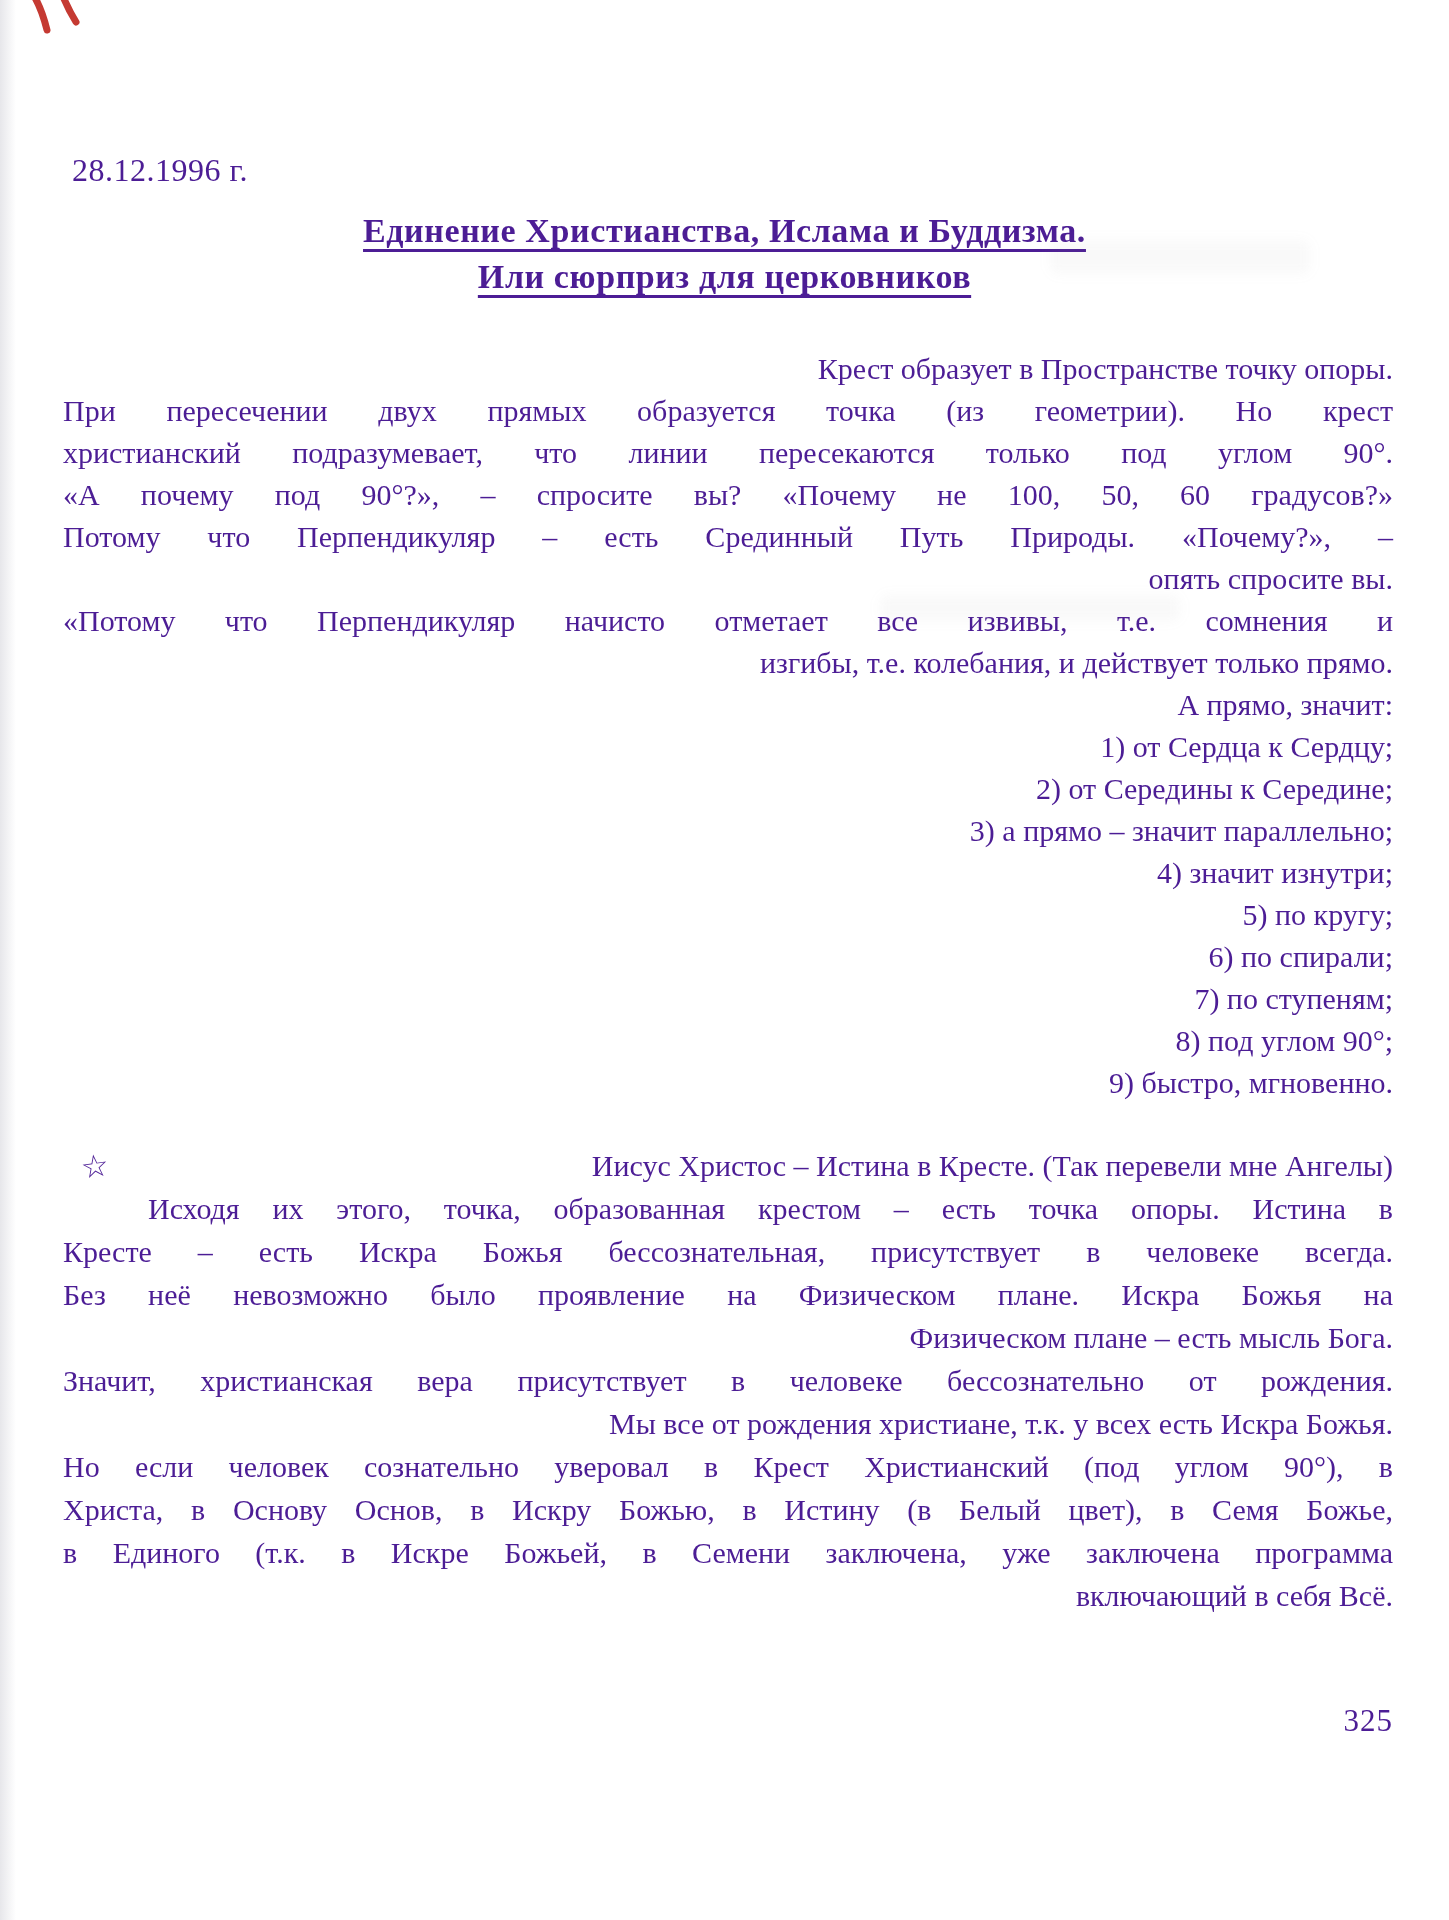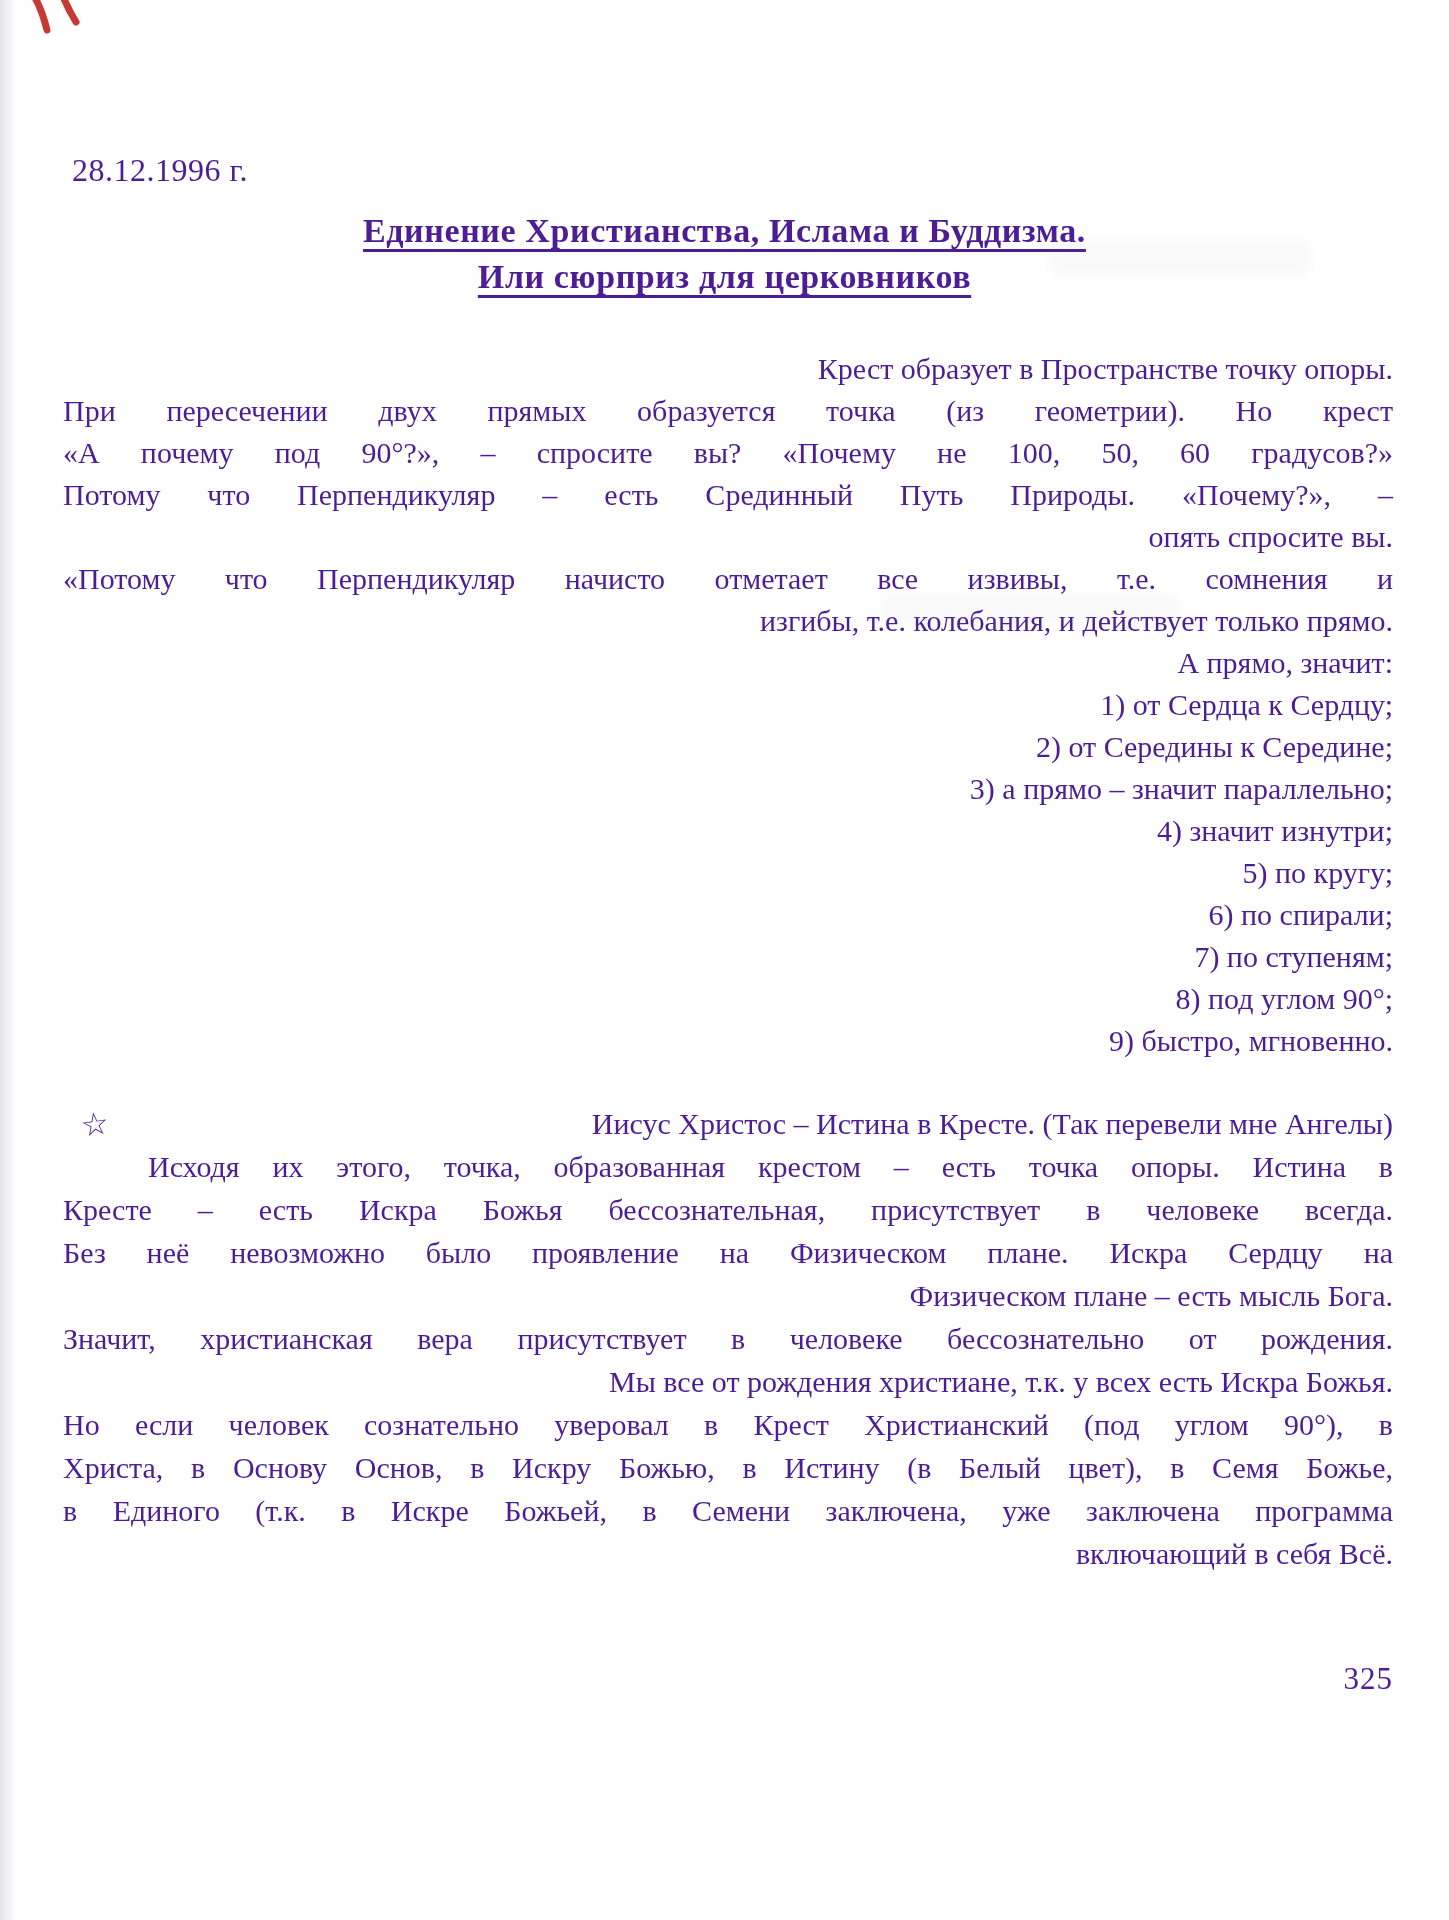--- a/index.html
+++ b/index.html
@@ -114,40 +114,41 @@
   <div class="date">28.12.1996 г.</div>
 
   <div class="title">
     <div><span class="u">Единение Христианства, Ислама и Буддизма.</span></div>
     <div><span class="u">Или сюрприз для церковников</span></div>
   </div>
 
   <div class="content" id="body-lines">
       <div class="line ind">Крест образует в Пространстве точку опоры.</div>
       <div class="line j">При пересечении двух прямых образуется точка (из геометрии). Но крест</div>
+      <div class="line j">христианский подразумевает, что линии пересекаются только под углом 90°.</div>
       <div class="line j">«А почему под 90°?», – спросите вы? «Почему не 100, 50, 60 градусов?»</div>
       <div class="line j">Потому что Перпендикуляр – есть Срединный Путь Природы. «Почему?», –</div>
       <div class="line">опять спросите вы.</div>
       <div class="line j">«Потому что Перпендикуляр начисто отметает все извивы, т.е. сомнения и</div>
       <div class="line">изгибы, т.е. колебания, и действует только прямо.</div>
       <div class="line">А прямо, значит:</div>
       <div class="line">1) от Сердца к Сердцу;</div>
       <div class="line">2) от Середины к Середине;</div>
       <div class="line">3) а прямо – значит параллельно;</div>
       <div class="line">4) значит изнутри;</div>
       <div class="line">5) по кругу;</div>
       <div class="line">6) по спирали;</div>
       <div class="line">7) по ступеням;</div>
       <div class="line">8) под углом 90°;</div>
       <div class="line">9) быстро, мгновенно.</div>
       <div class="line gap">&nbsp;</div>
       <div class="line s2 star-wrap"><span class="star">☆</span><span>Иисус Христос – Истина в Кресте. (Так перевели мне Ангелы)</span></div>
       <div class="line s2 j ind2">Исходя их этого, точка, образованная крестом – есть точка опоры. Истина в</div>
       <div class="line s2 j">Кресте – есть Искра Божья бессознательная, присутствует в человеке всегда.</div>
-      <div class="line s2 j">Без неё невозможно было проявление на Физическом плане. Искра Сердцу на</div>
+      <div class="line s2 j">Без неё невозможно было проявление на Физическом плане. Искра Божья на</div>
       <div class="line s2">Физическом плане – есть мысль Бога.</div>
       <div class="line s2 j">Значит, христианская вера присутствует в человеке бессознательно от рождения.</div>
       <div class="line s2">Мы все от рождения христиане, т.к. у всех есть Искра Божья.</div>
       <div class="line s2 j">Но если человек сознательно уверовал в Крест Христианский (под углом 90°), в</div>
       <div class="line s2 j">Христа, в Основу Основ, в Искру Божью, в Истину (в Белый цвет), в Семя Божье,</div>
       <div class="line s2 j">в Единого (т.к. в Искре Божьей, в Семени заключена, уже заключена программа</div>
       <div class="line s2">включающий в себя Всё.</div>
     </div>
 
   <div class="pagenum">325</div>

